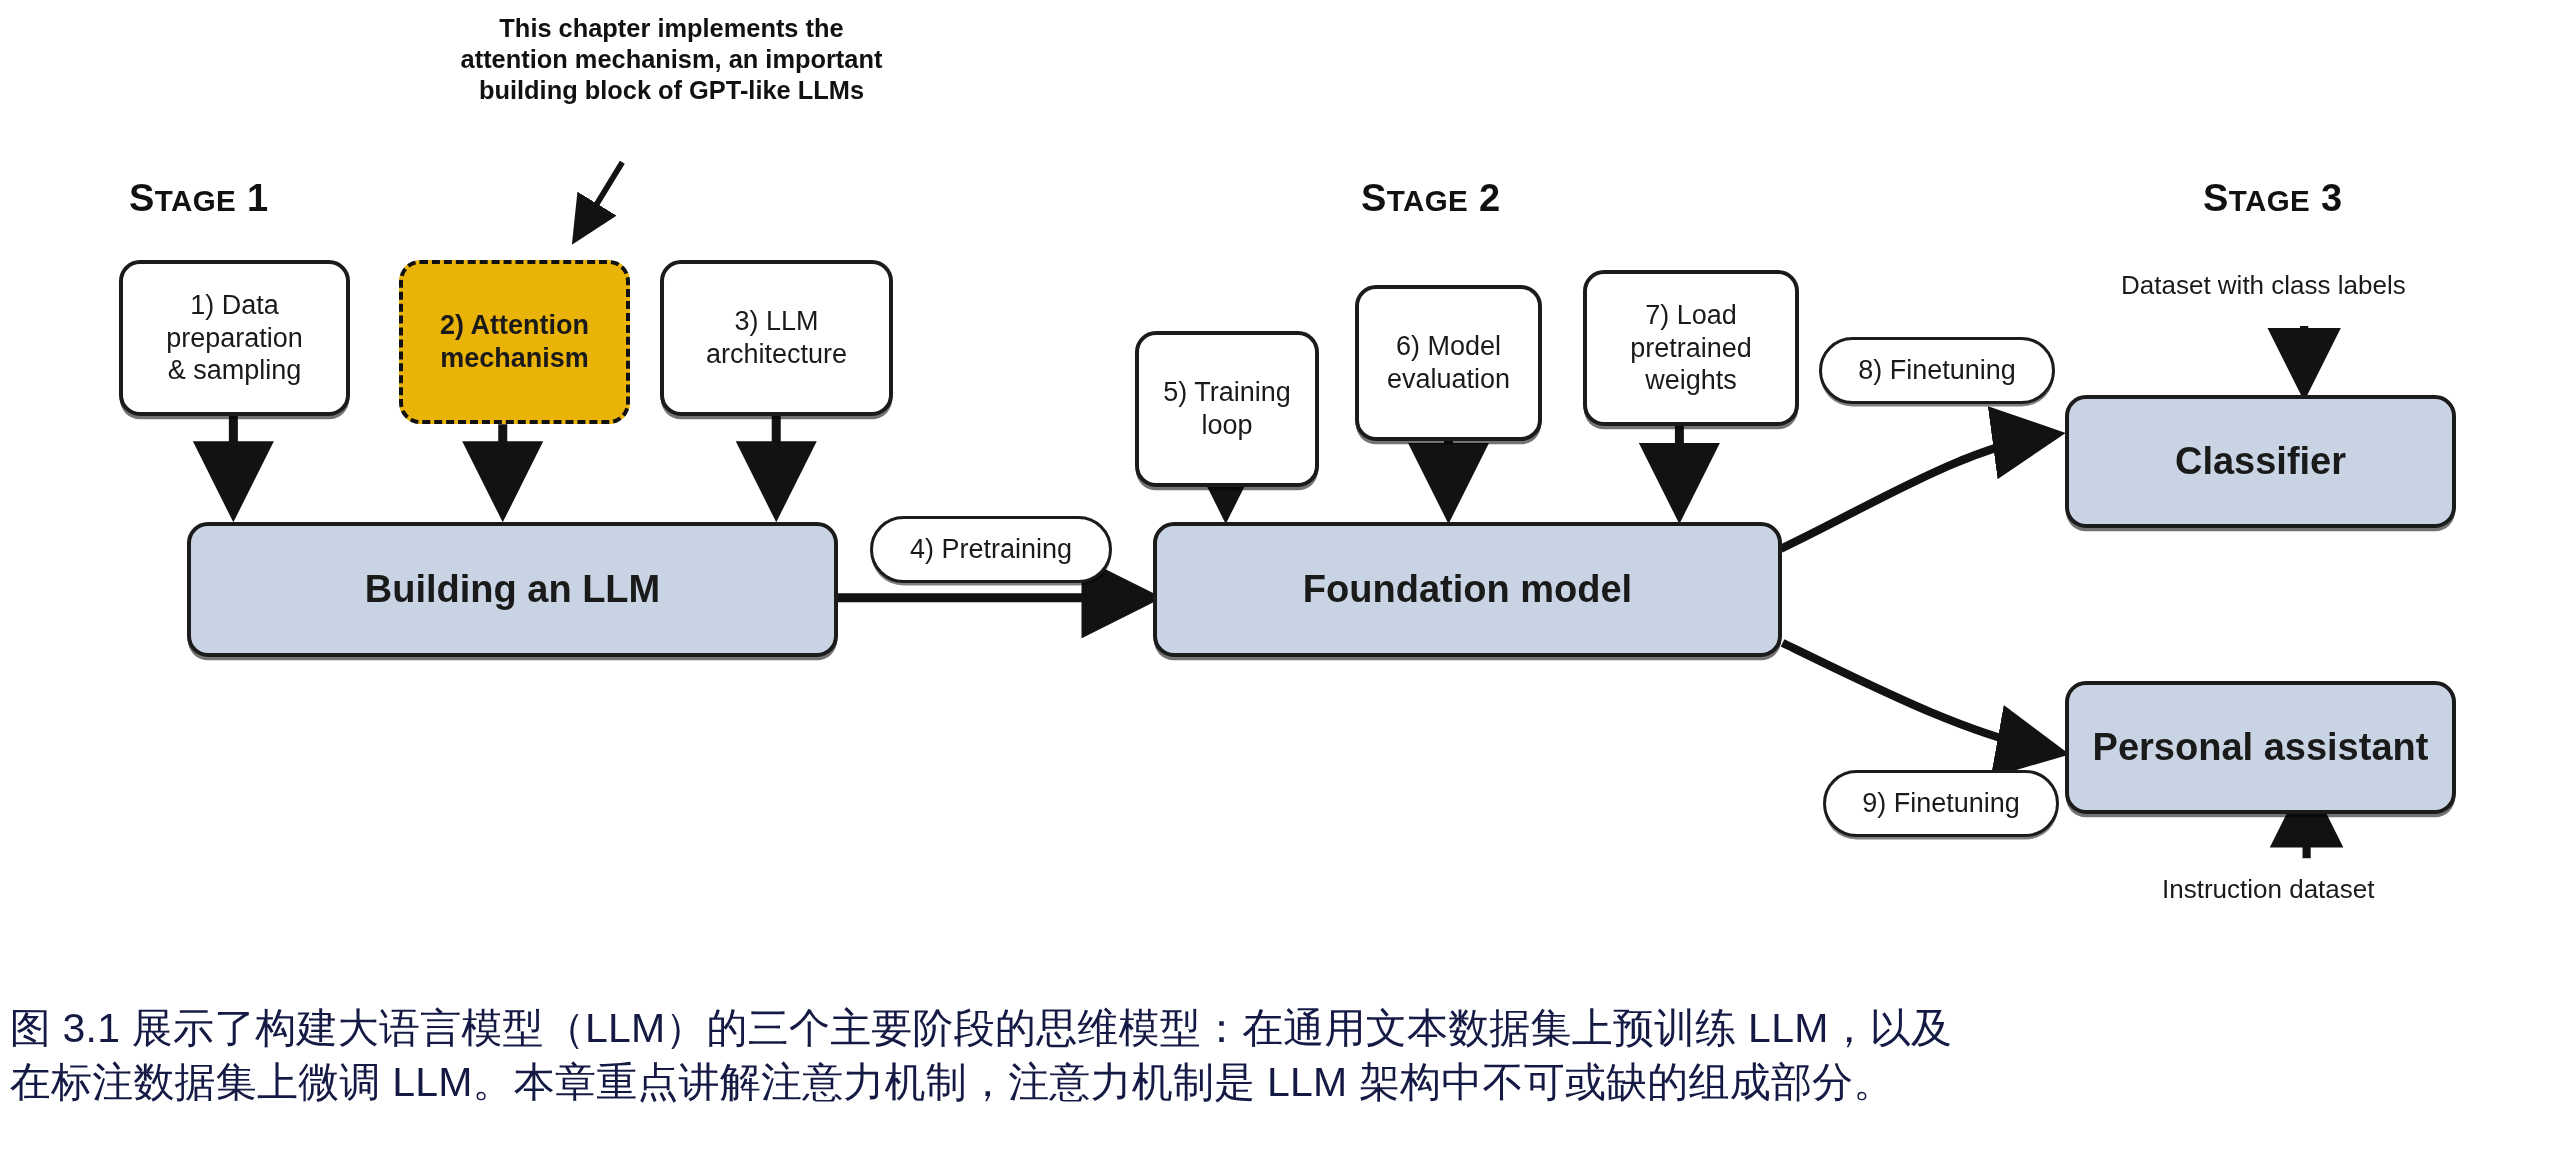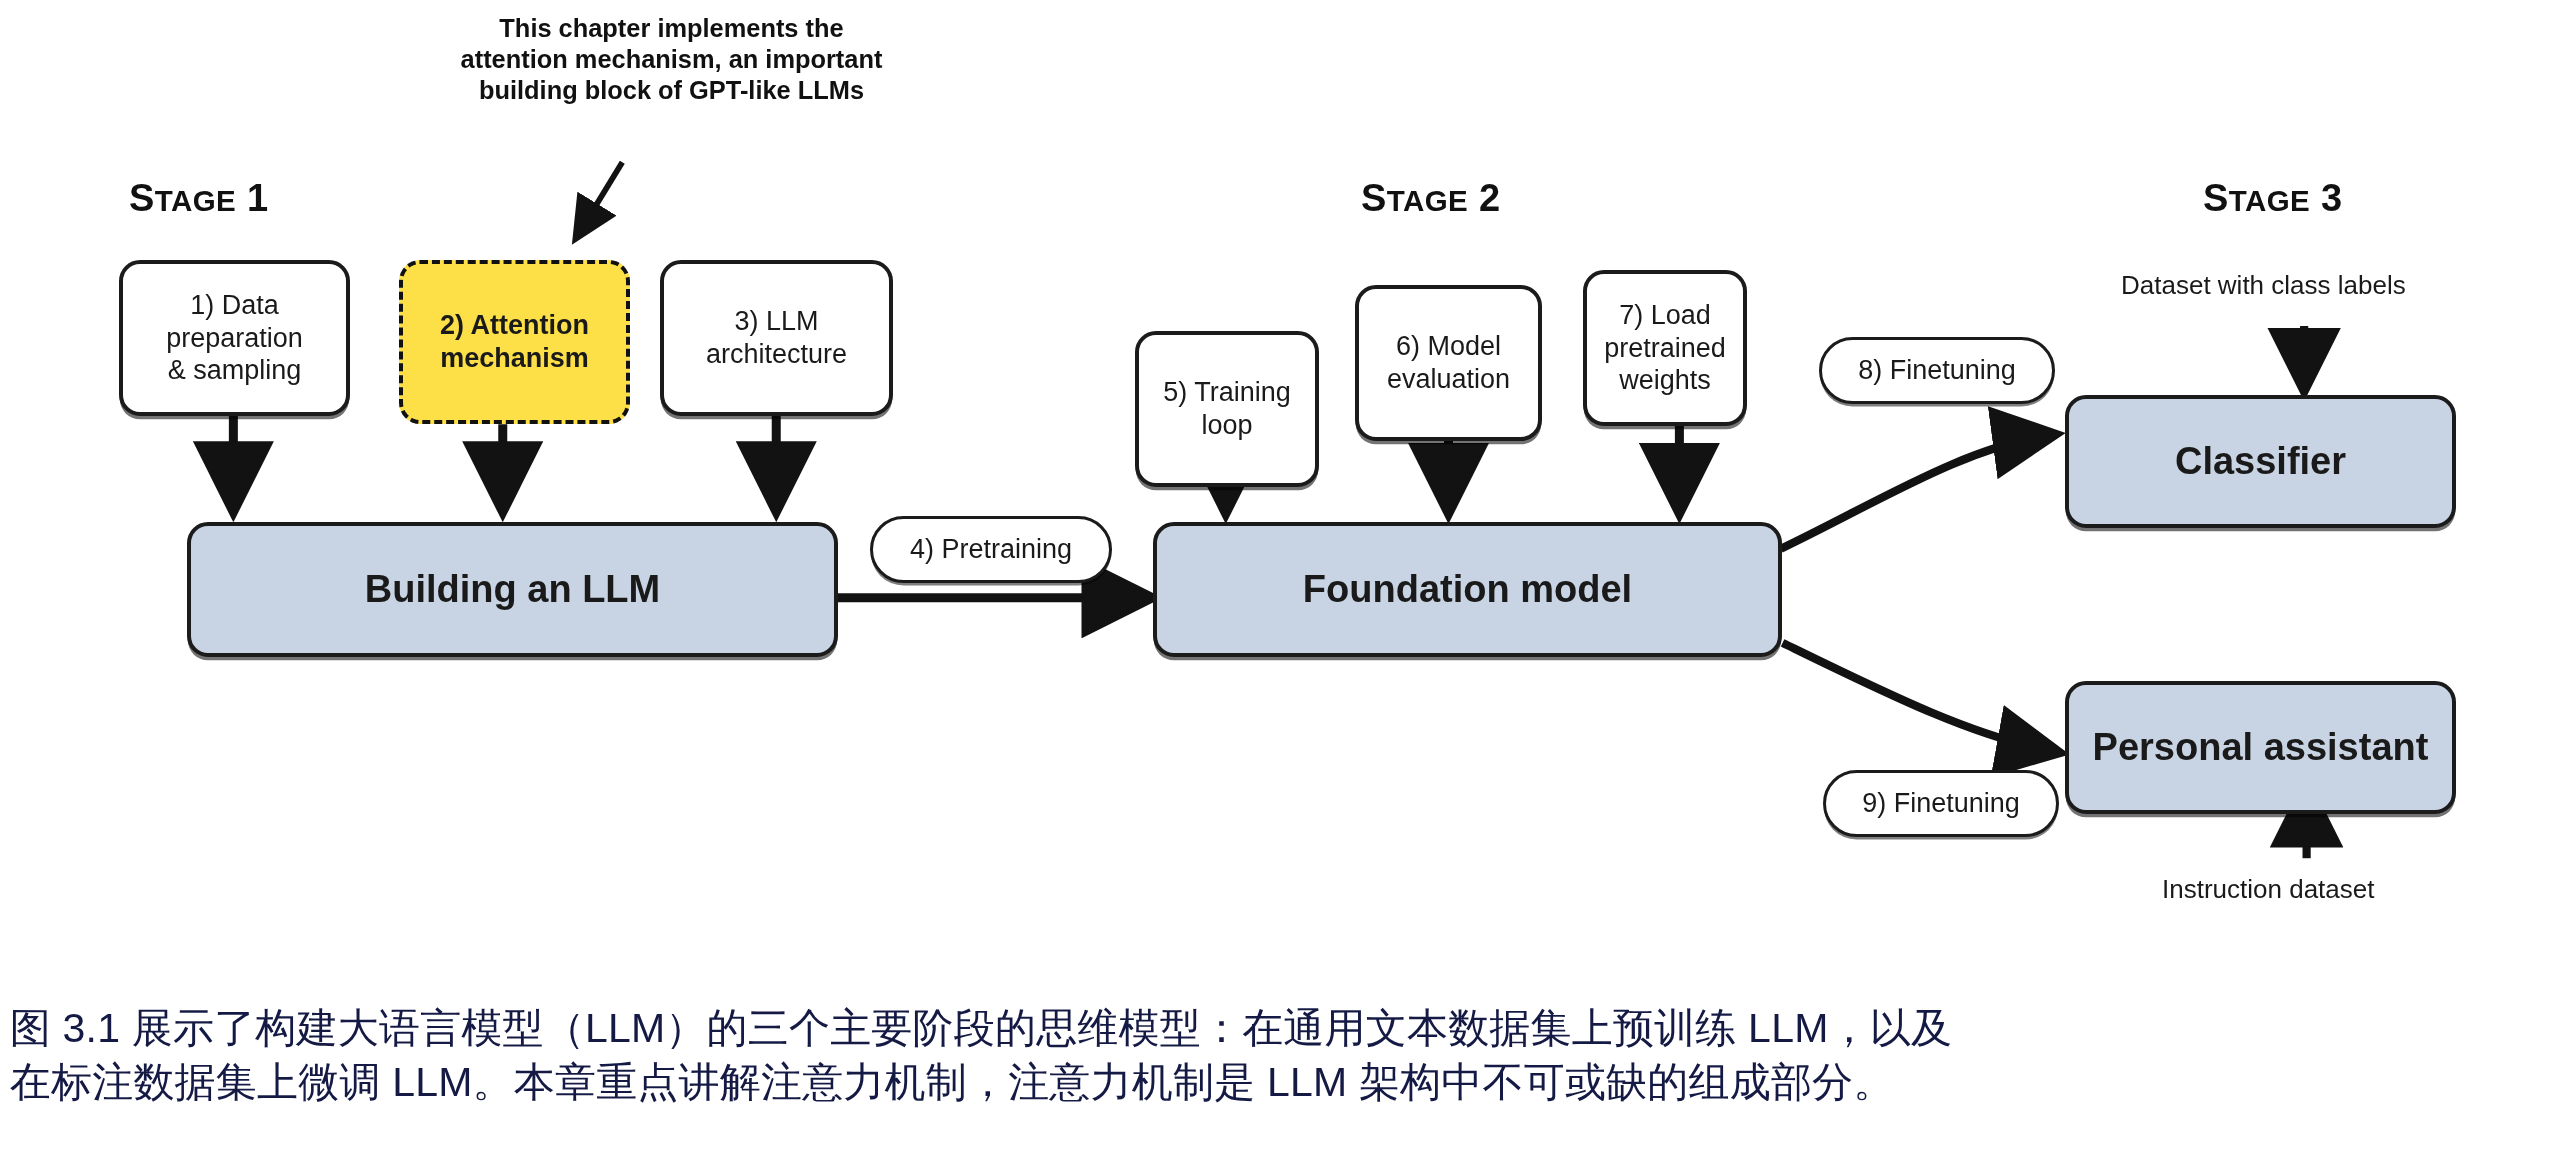--- a/index.html
+++ b/index.html
@@ -44,21 +44,21 @@
     background:#ffffff;
     display:flex; align-items:center; justify-content:center;
     text-align:center;
     box-shadow:0 4.1px 0 -0.8px rgba(0,0,0,0.55);
   }
   .box .txt { line-height:1.22; padding:0 6.6px; }
 
   .box.small { font-size:27px; }
   .box.dashed {
     border:4.9px dashed #111;
-    background:#fde047;
+    background:#eab308;
     font-weight:700;
     box-shadow:none;
   }
   .box.filled {
     background:#c8d4e3;
     font-weight:700;
   }
   .box.filled .txt { font-size:38px; }
 
   
@@ -190,21 +190,21 @@
     </div>
   </div>
 
   <div class="box small" style="left:1355px; top:285px; width:187px; height:156px;">
     <div class="txt">
       <div>6) Model</div>
       <div>evaluation</div>
     </div>
   </div>
 
-  <div class="box small" style="left:1583px; top:270px; width:164px; height:156px;">
+  <div class="box small" style="left:1583px; top:270px; width:216px; height:156px;">
     <div class="txt">
       <div>7) Load</div>
       <div>pretrained</div>
       <div>weights</div>
     </div>
   </div>
 
   <div class="box filled" style="left:1153px; top:522px; width:629px; height:135px;">
     <div class="txt">Foundation model</div>
   </div>

